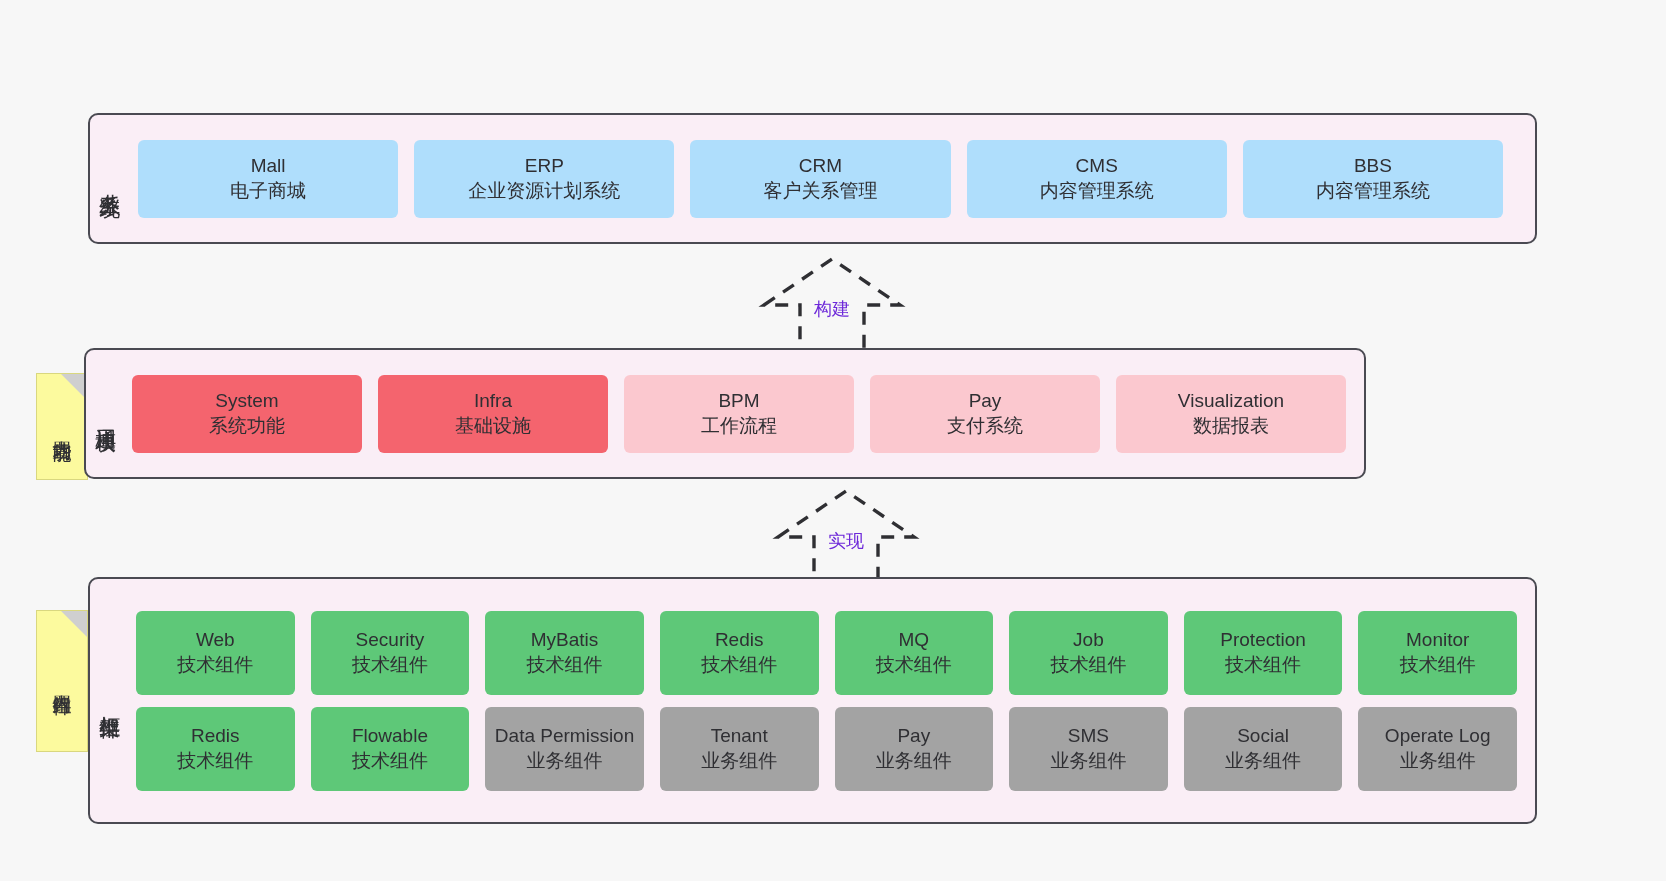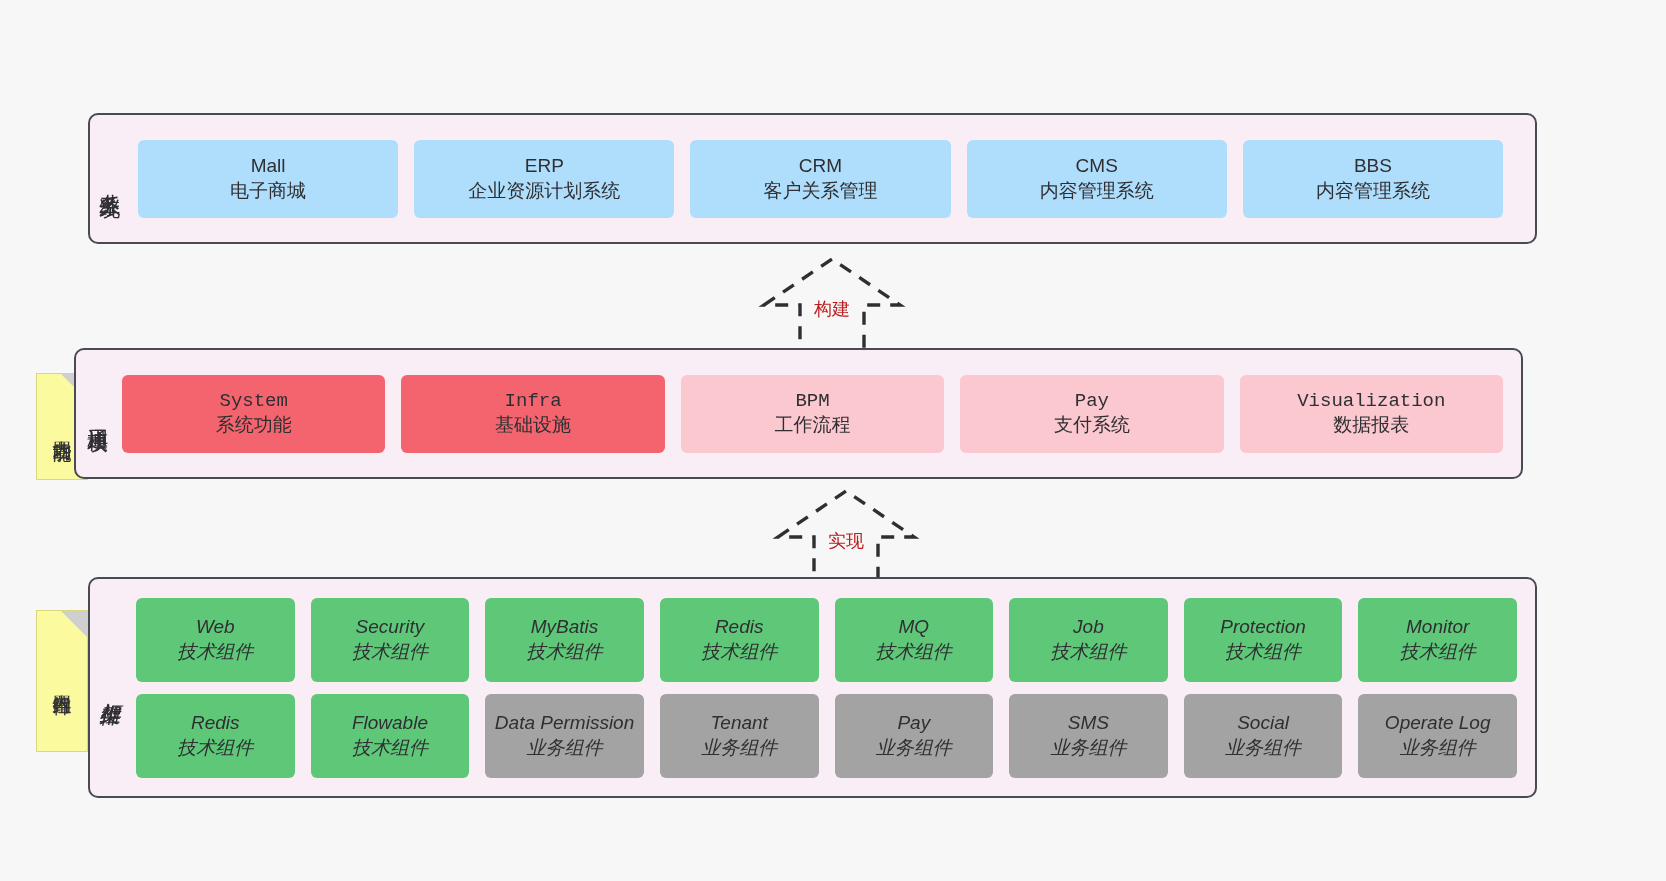--- a/index.html
+++ b/index.html
@@ -89,25 +89,25 @@
   .c-pink   { background: #fbc8cf; }
   .c-green  { background: #5ec878; }
   .c-lgreen { background: #a3a3a3; }
 
   
   #sec-business { left: 88px; top: 113px; width: 1449px; height: 131px; }
   #sec-business .section-body { padding: 0 32px 0 8px; }
   #sec-business .card { height: 78px; }
 
   
-  #sec-common { left: 74px; top: 348px; width: 1449px; height: 131px; font-family: Liberation Mono, monospace; }
+  #sec-common { left: 84px; top: 348px; width: 1282px; height: 131px; }
   #sec-common .card { height: 78px; }
 
   
-  #sec-framework { left: 88px; top: 577px; width: 1449px; height: 221px; font-style: italic; }
+  #sec-framework { left: 88px; top: 577px; width: 1449px; height: 247px; }
   #sec-framework .card { height: 84px; }
   #sec-framework .section-body { gap: 12px; }
 
   
   .sticky {
     position: absolute;
     width: 52px;
     background: #fcfa9e;
     border: 1px solid #d9d77f;
     display: flex;
@@ -140,21 +140,21 @@
     position: absolute;
     width: 180px;
     height: 100px;
   }
   #arrow-build   { left: 752px; top: 255px; }
   #arrow-impl    { left: 766px; top: 487px; }
   .arrow-wrap svg { display: block; overflow: visible; }
   .arrow-label {
     position: absolute;
     font-size: 18px;
-    color: #b91c1c;
+    color: #6d28d9;
     background: transparent;
     white-space: nowrap;
     user-select: none;
   }
   #arrow-build .arrow-label { left: 62px; top: 42px; }
   #arrow-impl  .arrow-label { left: 62px; top: 42px; }
 </style>
 </head>
 <body>
 

